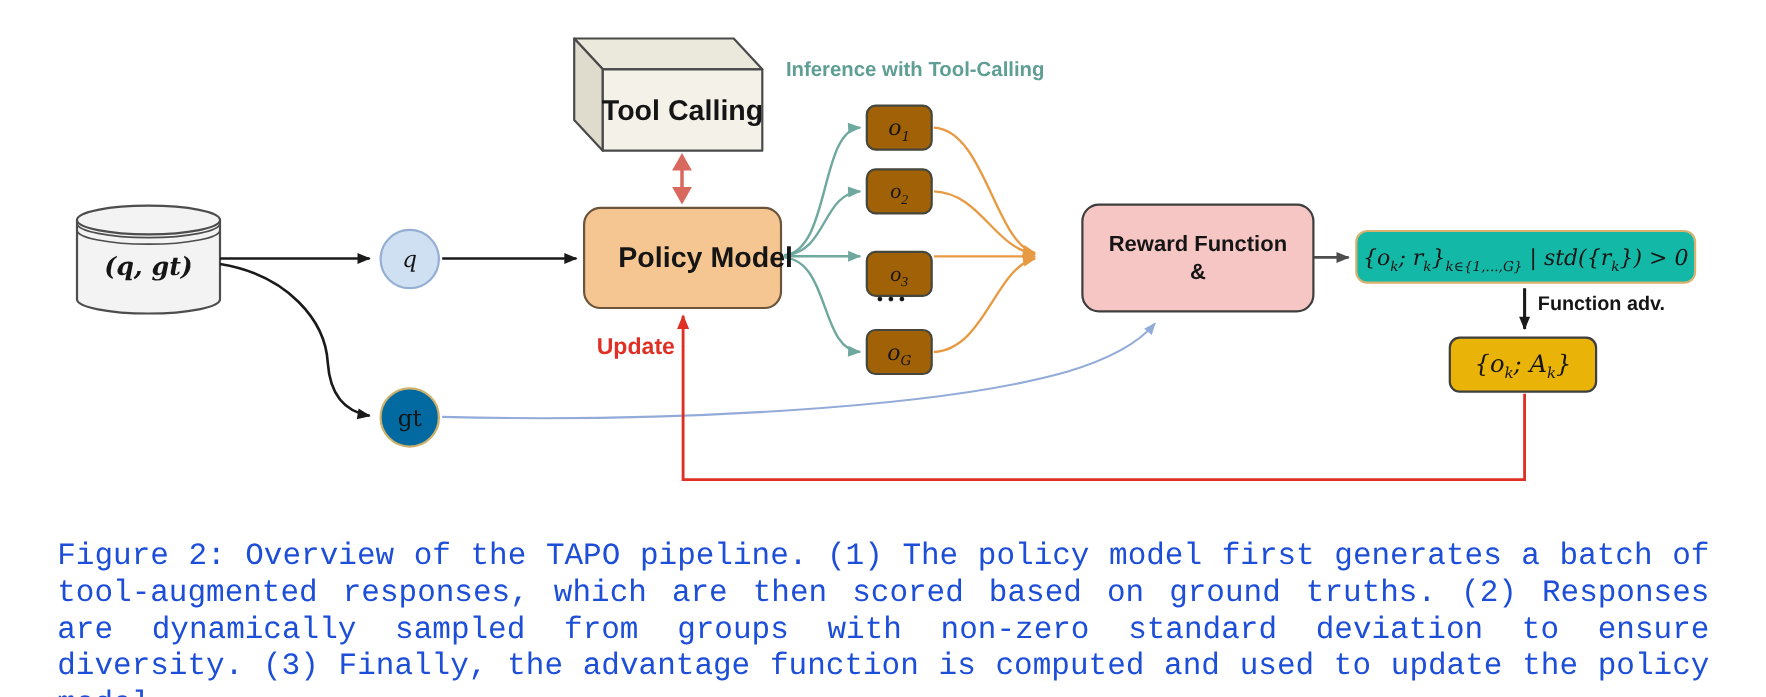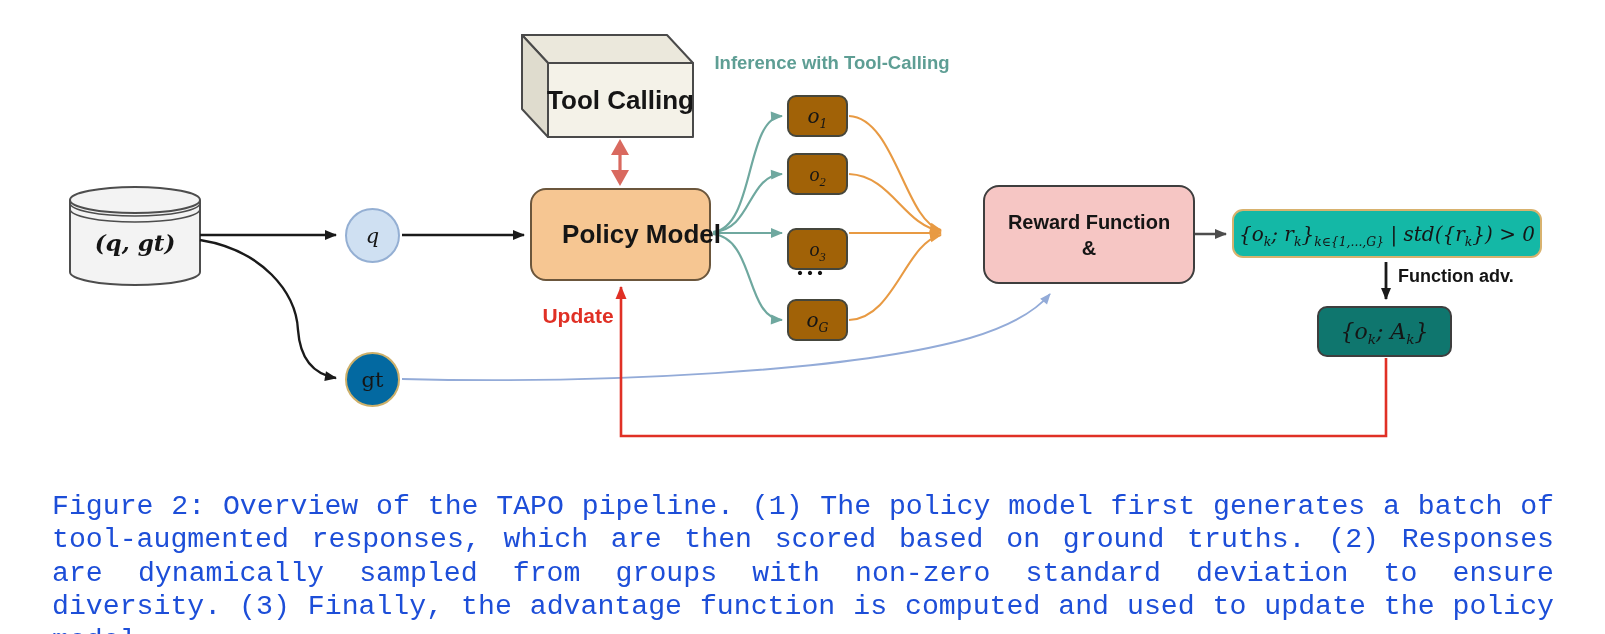--- a/index.html
+++ b/index.html
@@ -19,21 +19,21 @@
   .o-box{left:787px;width:61px;height:42px;background:#a16207;border:2px solid #45463C;
          border-radius:9px;font-size:20px;}
   .o-1{top:95px;} .o-2{top:153px;font-family:Liberation Serif, serif;} .o-3{top:228px;font-family:Liberation Serif, serif;} .o-g{top:299px;}
   .ellipsis{left:785px;top:252px;width:52px;height:28px;font-family:"DejaVu Serif",serif;
             font-weight:700;font-size:23px;letter-spacing:2px;color:#151515;}
   .reward-box{left:955px;top:185px;width:212px;height:99px;background:#F6C6C4;
               border:2.5px solid #3E3E3E;border-radius:16px;font-size:20px;line-height:26px;
               text-align:center;flex-direction:column;margin-left:28px;}
   .sel-box{left:1232px;top:209px;width:310px;height:49px;background:#14b8a6;
            border:2px solid #D8B26E;border-radius:11px;font-size:20px;}
-  .adv-box{left:1317px;top:306px;width:135px;height:51px;background:#0f766e;
+  .adv-box{left:1317px;top:306px;width:135px;height:51px;background:#eab308;
            border:2.5px solid #3E3E3E;border-radius:10px;font-size:22px;}
   .db-label{left:70px;top:228px;width:130px;height:28px;font-size:23px;font-weight:bold;}
   .circle-node{width:55px;height:55px;border-radius:50%;font-size:21px;}
   .q-node{left:345px;top:208px;background:#CFE0F2;border:2px solid #94AFD3;}
   .gt-node{left:345px;top:352px;background:#0369a1;border:2px solid #CDB06A;}
   .inference-title{left:707px;top:50px;width:250px;height:26px;font-size:18.5px;color:#5E9E94;}
   .compute-adv{left:1398px;top:263px;width:120px;height:26px;font-size:18px;justify-content:flex-start;}
   .update-label{left:543px;top:303px;width:70px;height:26px;font-size:21px;color:#E03025;}
   .caption{left:52px;top:490px;width:1502px;font-family:Liberation Mono, monospace;
            font-size:28.2px;line-height:33.4px;color:#1d4ed8;text-align:justify;white-space:normal;

